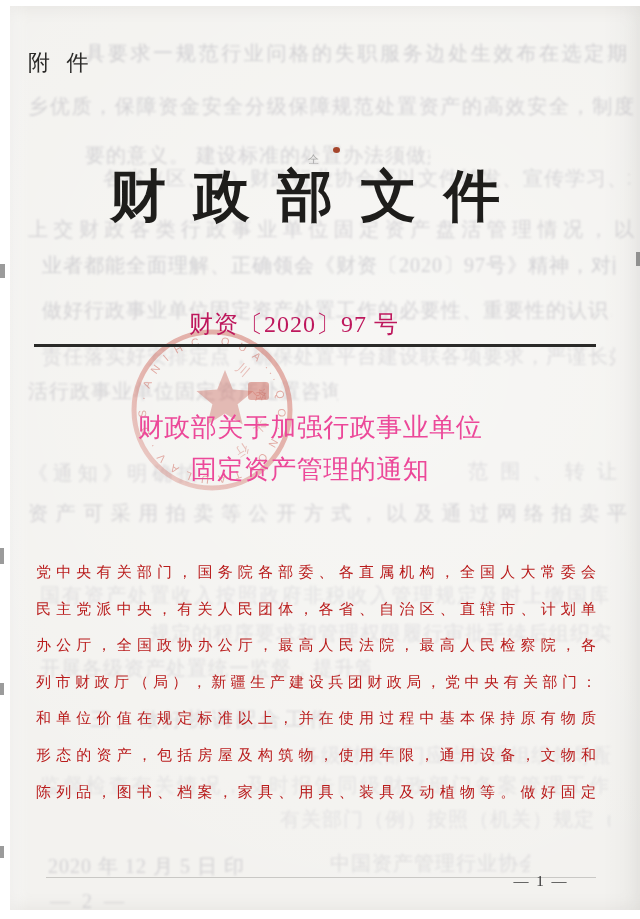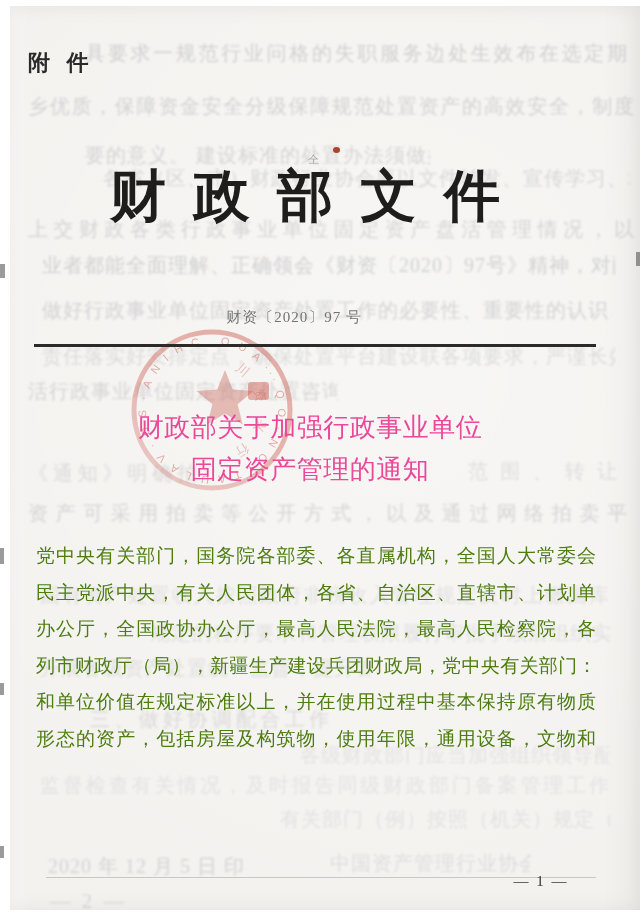--- a/index.html
+++ b/index.html
@@ -26,57 +26,57 @@
     font-size:20px;
     white-space:nowrap;
     overflow:hidden;
     text-align:justify;
     text-align-last:justify;
     letter-spacing:1px;
   }
   
   #attachment-label {
     position:absolute; left:28px; top:48px;
-    font-size:22px; font-weight:bold; color:#2b2a28;
+    font-size:22px; font-weight:normal; color:#2b2a28;
     word-spacing:9px; letter-spacing:1px;
   }
   #masthead-title {
     position:absolute; left:110px; top:164px; width:390px; height:66px;
     display:flex; justify-content:space-between; align-items:center;
     font-size:56px; font-weight:bold; color:#1e1d1b;
   }
   #red-dot {
     position:absolute; left:333px; top:147px; width:7px; height:6px;
     background:#a5452b; border-radius:50%; filter:blur(.4px);
   }
   #smudge-char {
     position:absolute; left:308px; top:152px; font-size:11px; color:#777;
     opacity:.55; filter:blur(.4px);
   }
   #doc-number {
     position:absolute; left:94px; top:308px; width:400px;
-    text-align:center; font-size:15px; color:#737373; letter-spacing:1px;
+    text-align:center; font-size:24px; color:#be185d; letter-spacing:1px;
   }
   #red-rule {
     position:absolute; left:34px; top:344px; width:562px; height:3px;
     background:#2a2a28; box-shadow:0 0 .6px #2a2a28;
   }
   
   #seal { position:absolute; left:130px; top:326px; filter:blur(.7px); opacity:.85; }
   
   .heading-line {
     position:absolute; left:2px; width:616px; text-align:center;
     font-size:26px; font-weight:normal; color:#ec4899; letter-spacing:.5px;
   }
   #heading-line1 { top:410px; }
   #heading-line2 { top:452px; }
   
   #body-block {
-    position:absolute; left:36px; top:538px; width:560px;
-    font-size:19px; color:#4d7c0f; 
+    position:absolute; left:36px; top:554px; width:560px;
+    font-size:15px; color:#b91c1c; 
   }
   .body-line {
     height:36.6px; line-height:36.6px;
     text-align:justify; text-align-last:justify;
     white-space:nowrap;
   }
   
   #footer-rule {
     position:absolute; left:46px; top:877px; width:550px; height:1px;
     background:#c9c8c5;
@@ -158,20 +158,21 @@
 <div id="heading-line1" class="heading-line">财政部关于加强行政事业单位</div>
 <div id="heading-line2" class="heading-line">固定资产管理的通知</div>
 
 <div id="body-block">
     <div class="body-line">党中央有关部门，国务院各部委、各直属机构，全国人大常委会</div>
     <div class="body-line">民主党派中央，有关人民团体，各省、自治区、直辖市、计划单</div>
     <div class="body-line">办公厅，全国政协办公厅，最高人民法院，最高人民检察院，各</div>
     <div class="body-line" style="letter-spacing: -0.5px;">列市财政厅（局），新疆生产建设兵团财政局，党中央有关部门：</div>
     <div class="body-line">和单位价值在规定标准以上，并在使用过程中基本保持原有物质</div>
     <div class="body-line">形态的资产，包括房屋及构筑物，使用年限，通用设备，文物和</div>
+    <div class="body-line">陈列品，图书、档案，家具、用具、装具及动植物等。做好固定</div>
   </div>
 
 <div id="footer-rule"></div>
 <div id="page-number">— 1 —</div>
 
 <div class="edge-mark" style="left: 0px; top: 264px; width: 5px; height: 14px;"></div>
 <div class="edge-mark" style="left: 0px; top: 548px; width: 4px; height: 16px;"></div>
 <div class="edge-mark" style="left: 0px; top: 683px; width: 4px; height: 12px;"></div>
 <div class="edge-mark" style="left: 0px; top: 846px; width: 4px; height: 12px;"></div>
 <div class="edge-mark" style="left: 636px; top: 252px; width: 4px; height: 14px;"></div>

